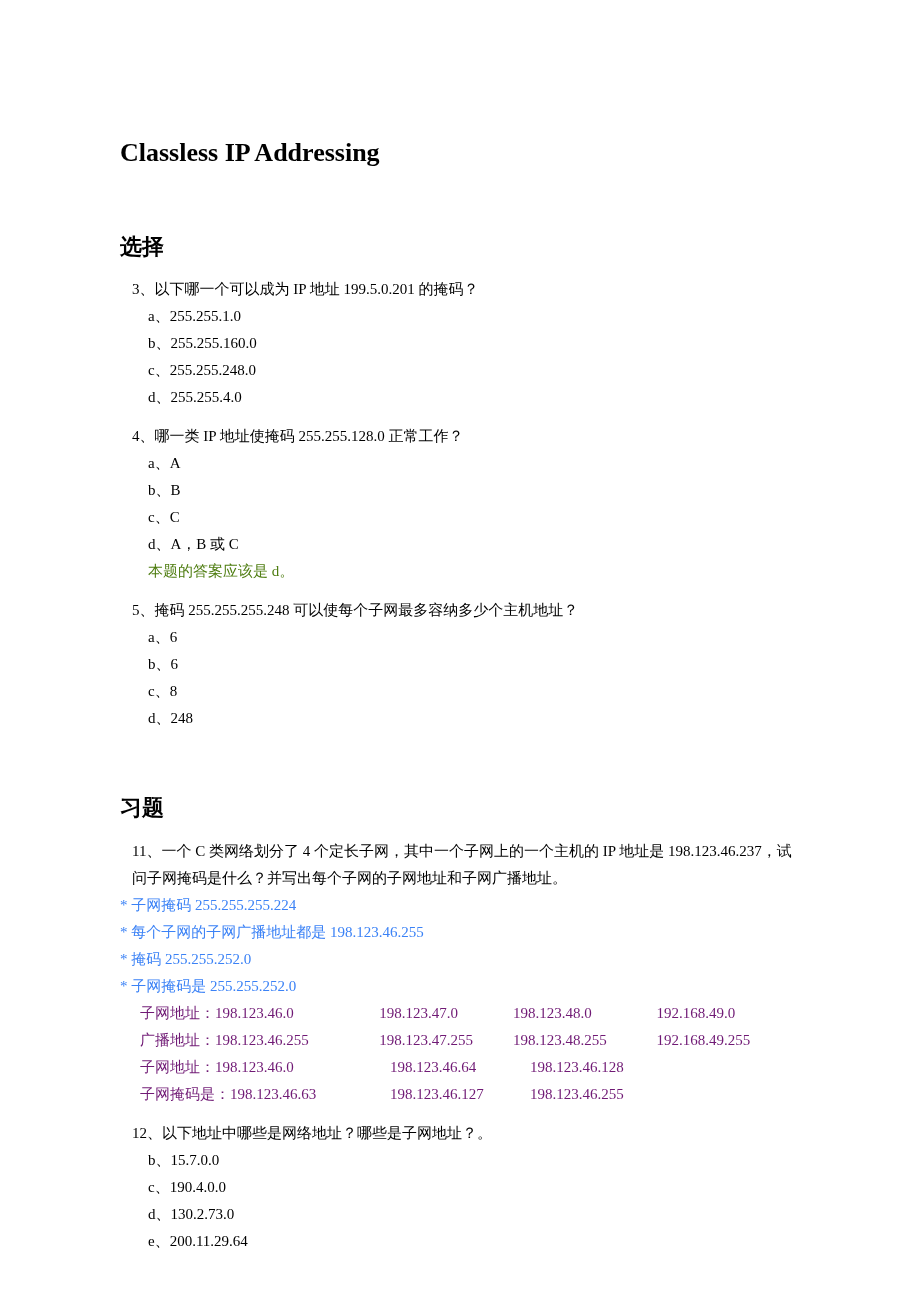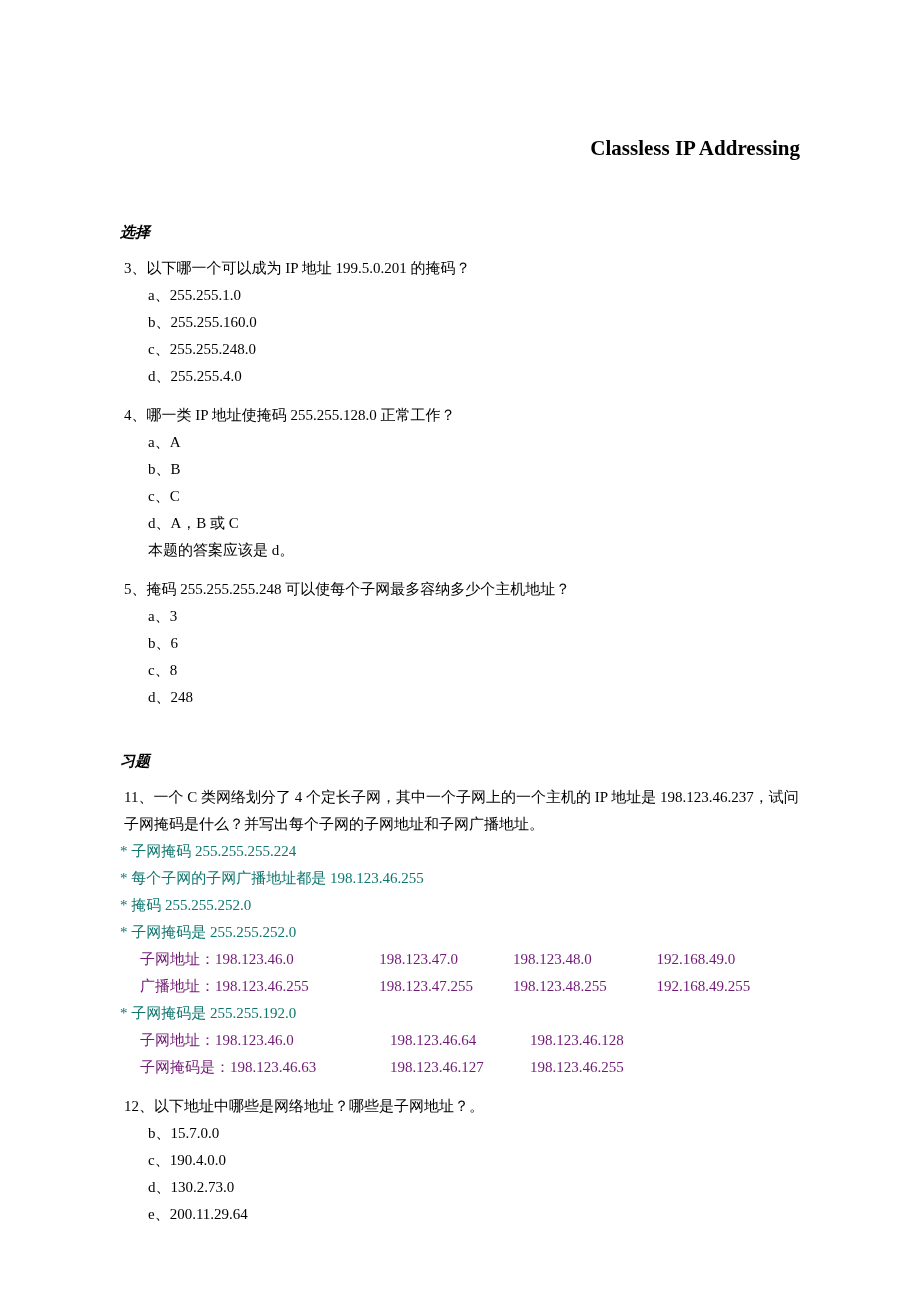--- a/index.html
+++ b/index.html
@@ -11,51 +11,50 @@
     line-height: 1.8;
     color: #000;
   }
   .page {
     width: 920px;
     min-height: 1302px;
     box-sizing: border-box;
     padding: 130px 120px 80px 120px;
   }
   .title {
-    text-align: right;
+    text-align: left;
     font-weight: bold;
-    font-size: 21px;
+    font-size: 26px;
     margin-bottom: 50px;
   }
   .section-head {
     font-weight: bold;
-    font-size: 15px;
+    font-size: 22px;
     font-family: "SimHei", "Microsoft YaHei", sans-serif;
-    margin-top: 6px;
+    margin-top: 26px;
     margin-bottom: 10px;
-    font-style: italic;
   }
   .q {
     margin-bottom: 12px;
   }
   .q-text {
-    margin-left: 4px;
+    margin-left: 12px;
   }
   .opt {
     margin-left: 28px;
   }
   .blue-indent {
-    color: #000000;
+    color: #4d7c0f;
     margin-left: 28px;
   }
   .ex-body {
     margin-top: 0;
   }
   .red {
-    color: #0f766e;
+    color: #3b82f6;
   }
   .tbl {
     display: flex;
     color: #701a75;
     margin-left: 20px;
   }
   .col {
     display: flex;
     flex-direction: column;
   }
@@ -86,21 +85,21 @@
     <div class="q-text">4、哪一类 IP 地址使掩码 255.255.128.0 正常工作？</div>
     <div class="opt">a、A</div>
     <div class="opt">b、B</div>
     <div class="opt">c、C</div>
     <div class="opt">d、A，B 或 C</div>
     <div class="blue-indent">本题的答案应该是 d。</div>
   </div>
 
   <div class="q">
     <div class="q-text">5、掩码 255.255.255.248 可以使每个子网最多容纳多少个主机地址？</div>
-    <div class="opt">a、3</div>
+    <div class="opt">a、6</div>
     <div class="opt">b、6</div>
     <div class="opt">c、8</div>
     <div class="opt">d、248</div>
   </div>
 
   <div class="gap"></div>
 
   <div class="section-head">习题</div>
 
   <div class="q ex-body">
@@ -122,21 +121,20 @@
       <div class="col col2">
         <span>198.123.48.0</span>
         <span>198.123.48.255</span>
       </div>
       <div class="col col3">
         <span>192.168.49.0</span>
         <span>192.168.49.255</span>
       </div>
     </div>
 
-    <div class="red">*  子网掩码是 255.255.192.0</div>
 
     <div class="tbl">
       <div class="col col0">
         <span>子网地址：198.123.46.0</span>
         <span>子网掩码是：198.123.46.63</span>
       </div>
       <div class="col col1">
         <span>198.123.46.64</span>
         <span>198.123.46.127</span>
       </div>

